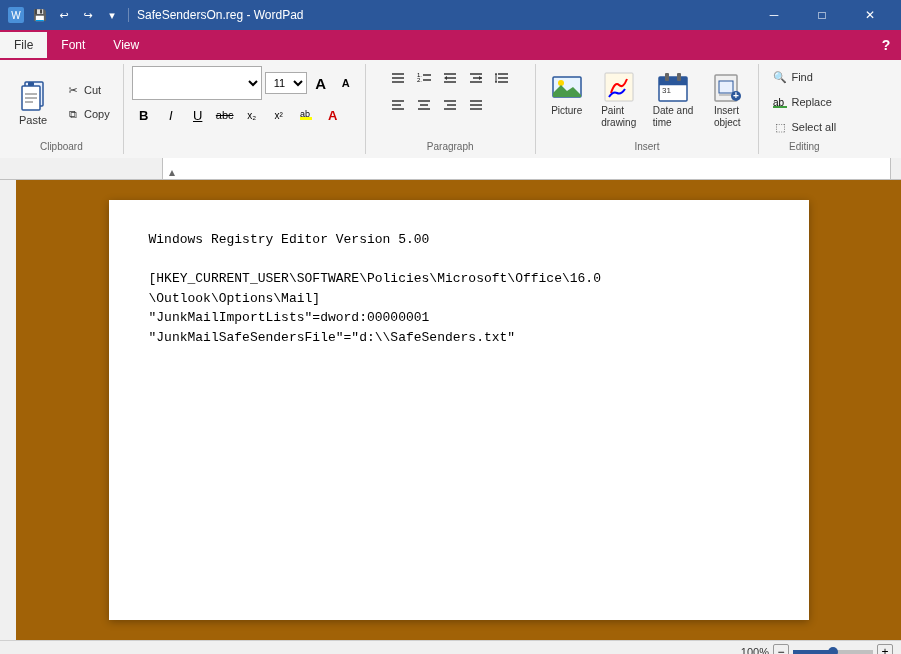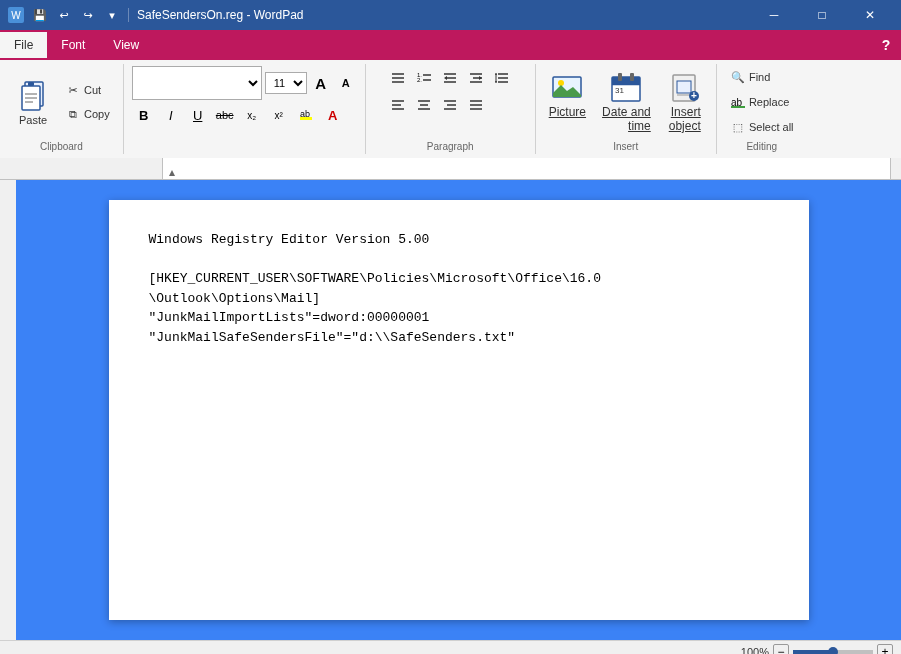--- a/index.html
+++ b/index.html
@@ -55,39 +55,39 @@
     .format-btn.underline { text-decoration: underline; }
 
     
     .para-group-content { display: flex; flex-direction: column; gap: 3px; padding-bottom: 14px; }
     .para-row { display: flex; align-items: center; gap: 2px; }
 
     
     .insert-group-content { display: flex; align-items: flex-start; gap: 6px; padding-bottom: 14px; }
     .insert-btn { display: flex; flex-direction: column; align-items: center; cursor: pointer; padding: 2px 4px; border: 1px solid transparent; border-radius: 2px; min-width: 44px; }
     .insert-icon { width: 36px; height: 36px; display: flex; align-items: center; justify-content: center; }
-    .insert-label { font-size: 12px; color: #333; text-align: right; line-height: 1.2; text-decoration: underline; }
+    .insert-label { font-size: 10px; color: #333; text-align: left; line-height: 1.2; }
 
     
     .editing-group-content { display: flex; flex-direction: column; gap: 3px; padding-bottom: 14px; }
 
     
     .ruler { height: 22px; background: #f0f0f0; border-bottom: 1px solid #c0c0c0; position: relative; overflow: hidden; }
     .ruler-inner { position: absolute; left: 162px; right: 10px; top: 0; bottom: 0; background: white; border-left: 1px solid #c0c0c0; border-right: 1px solid #c0c0c0; }
     .doc-page { background: white; width: 700px; min-height: 420px; box-shadow: 0 2px 8px rgba(0,0,0,0.3); padding: 30px 40px; font-family: 'Courier New', monospace; font-size: 13px; line-height: 1.5; color: #000; }
     .doc-page pre { white-space: pre-wrap; font-family: 'Courier New', monospace; font-size: 13px; }
 
     
     .status-bar { background: #f0f0f0; border-top: 1px solid #d0d0d0; height: 22px; display: flex; align-items: center; justify-content: flex-end; padding: 0 8px; gap: 8px; font-size: 11px; color: #333; }
     .zoom-controls { display: flex; align-items: center; gap: 4px; }
     .zoom-btn { width: 16px; height: 16px; background: transparent; border: 1px solid #999; cursor: pointer; display: flex; align-items: center; justify-content: center; font-size: 12px; border-radius: 2px; }
     .zoom-slider { width: 80px; height: 4px; background: #c0c0c0; position: relative; cursor: pointer; }
     .zoom-slider-fill { width: 50%; height: 100%; background: #2b579a; }
     .zoom-slider-thumb { width: 10px; height: 10px; background: #2b579a; border-radius: 50%; position: absolute; top: -3px; left: calc(50% - 5px); }
-    .scroll-area { flex: 1; overflow: auto; background: #3b82f6; display: flex; justify-content: center; padding: 20px 0; margin-left: 16px; }
+    .scroll-area { flex: 1; overflow: auto; background: #a16207; display: flex; justify-content: center; padding: 20px 0; margin-left: 16px; }
   </style>
 </head>
 <body>
 
 <div class="title-bar">
   <div class="title-bar-left">
     <div class="title-bar-icon">W</div>
     <div style="display:flex; align-items:center; gap:4px;">
       <button class="quick-btn" title="Save">💾</button>
       <button class="quick-btn" title="Undo">↩</button>
@@ -259,20 +259,30 @@
             <rect x="2" y="6" width="28" height="20" fill="#e8f4ff" stroke="#2b579a" stroke-width="1.5" rx="1"></rect>
             <circle cx="10" cy="12" r="3" fill="#ffd700"></circle>
             <polygon points="2,22 10,14 16,20 22,16 30,24 30,26 2,26" fill="#4a9a4a"></polygon>
           </svg>
         </div>
         <span class="insert-label">Picture</span>
       </div>
       <div class="insert-btn">
         <div class="insert-icon">
           <svg width="32" height="32" viewBox="0 0 32 32">
+            <rect x="2" y="2" width="28" height="28" fill="#fff9e6" stroke="#ccc" stroke-width="1" rx="1"></rect>
+            <path d="M8,22 Q12,10 16,14 Q20,18 24,8" stroke="#f00" stroke-width="2" fill="none"></path>
+            <path d="M6,26 Q10,20 14,22 Q18,24 22,18" stroke="#00f" stroke-width="2" fill="none"></path>
+          </svg>
+        </div>
+        <span class="insert-label">Paint<br>drawing</span>
+      </div>
+      <div class="insert-btn">
+        <div class="insert-icon">
+          <svg width="32" height="32" viewBox="0 0 32 32">
             <rect x="2" y="6" width="28" height="24" fill="white" stroke="#2b579a" stroke-width="1.5" rx="1"></rect>
             <rect x="2" y="6" width="28" height="8" fill="#2b579a"></rect>
             <rect x="8" y="2" width="4" height="8" fill="#666" rx="1"></rect>
             <rect x="20" y="2" width="4" height="8" fill="#666" rx="1"></rect>
             <text x="5" y="22" font-size="8" font-family="Arial" fill="#333">31</text>
             <line x1="2" y1="14" x2="30" y2="14" stroke="#2b579a" stroke-width="0.5"></line>
           </svg>
         </div>
         <span class="insert-label">Date and<br>time</span>
       </div>

